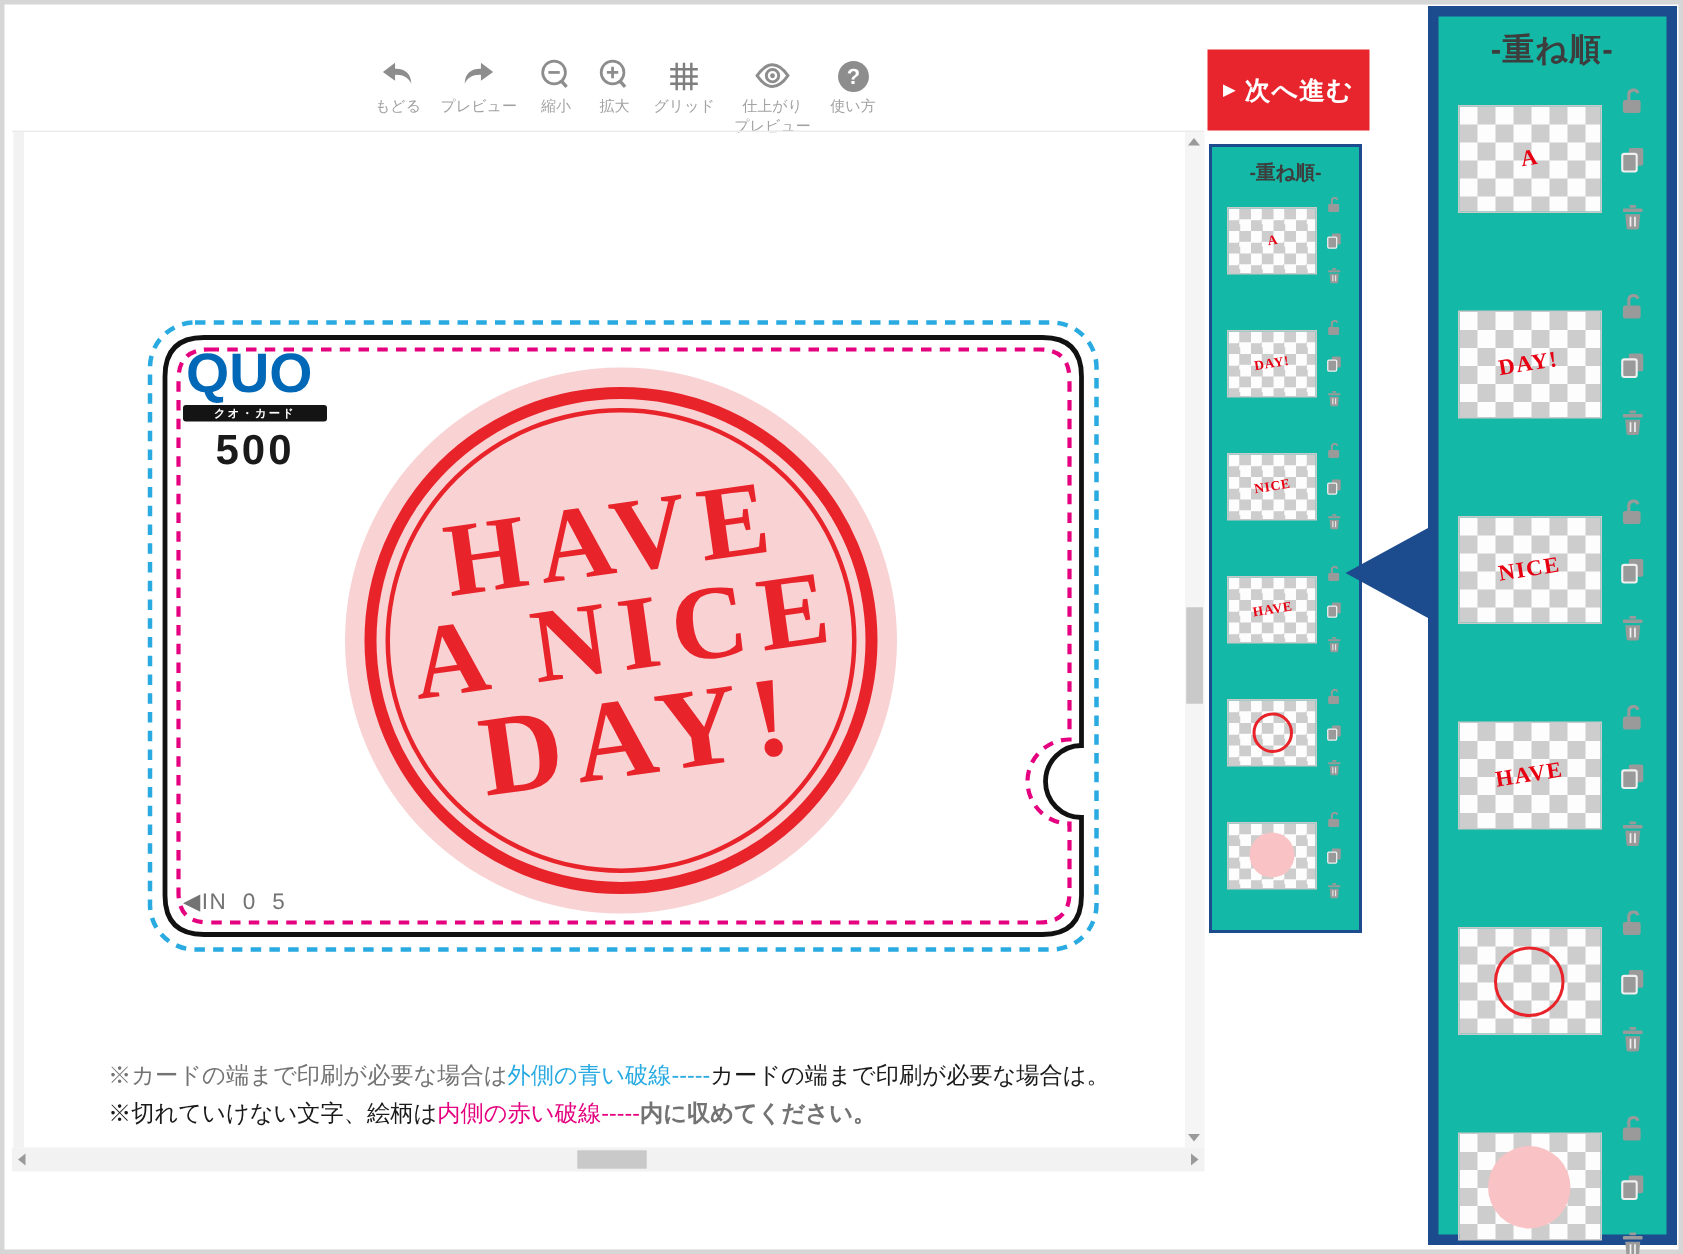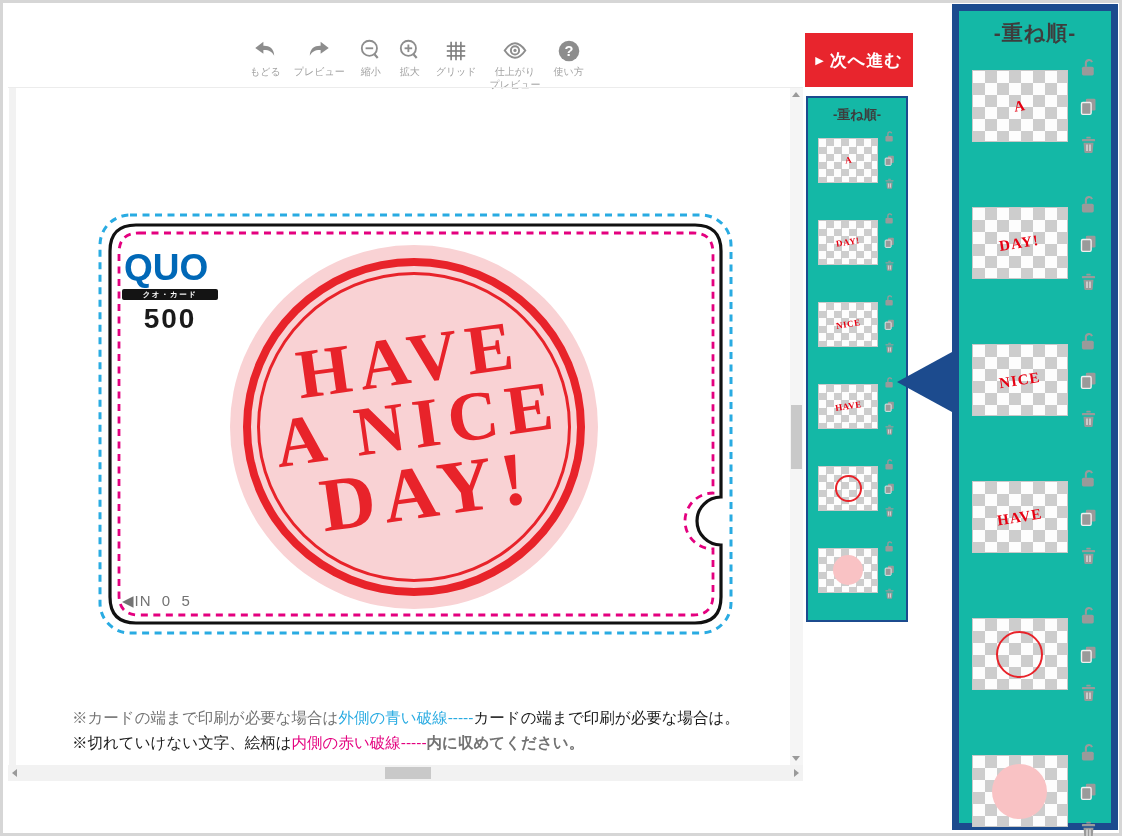--- a/index.html
+++ b/index.html
@@ -29,21 +29,21 @@
   .hscroll { position:absolute; left:8px; top:765px; width:795px; height:16px; background:#f2f2f2; }
   .hscroll .thumb { position:absolute; top:2px; left:377px; width:46px; height:12px; background:#c9c9c9; }
   .tri { width:0; height:0; position:absolute; }
   .tri-up    { border-left:4px solid transparent; border-right:4px solid transparent; border-bottom:5px solid #9a9a9a; left:2px; top:4px; }
   .tri-down  { border-left:4px solid transparent; border-right:4px solid transparent; border-top:5px solid #9a9a9a; left:2px; bottom:4px; }
   .tri-left  { border-top:4px solid transparent; border-bottom:4px solid transparent; border-right:5px solid #9a9a9a; left:4px; top:4px; }
   .tri-right { border-top:4px solid transparent; border-bottom:4px solid transparent; border-left:5px solid #9a9a9a; right:4px; top:4px; }
 
   
   .card-borders { position:absolute; left:95px; top:210px; }
-  .quo-block { position:absolute; left:122px; top:249px; width:96px; text-align:center; }
+  .quo-block { position:absolute; left:122px; top:230px; width:96px; text-align:center; }
   .quo-text { font-size:37px; font-weight:bold; color:#0068b7; letter-spacing:0px; line-height:1; text-align:left; padding-left:2px; }
   .quo-bar { margin-top:3px; height:11px; background:#141414; border-radius:2px; color:#fff; font-size:7.5px;
              display:flex; align-items:center; justify-content:center; letter-spacing:1.5px; font-weight:bold; }
   .quo-value { margin-top:3px; font-size:28px; font-weight:bold; color:#1a1a1a; letter-spacing:2px;text-align:center; }
 
   .stamp { position:absolute; left:230px; top:245px; width:368px; height:364px; border-radius:50%;
            background:#f9d2d4; cursor:move; }
   .ring-outer { position:absolute; inset:13px; border:8px solid #e8232a; border-radius:50%; }
   .ring-inner { position:absolute; inset:27px; border:3px solid #e8232a; border-radius:50%; }
   .stamp-text { position:absolute; inset:0; display:flex; flex-direction:column; align-items:center; justify-content:center;

